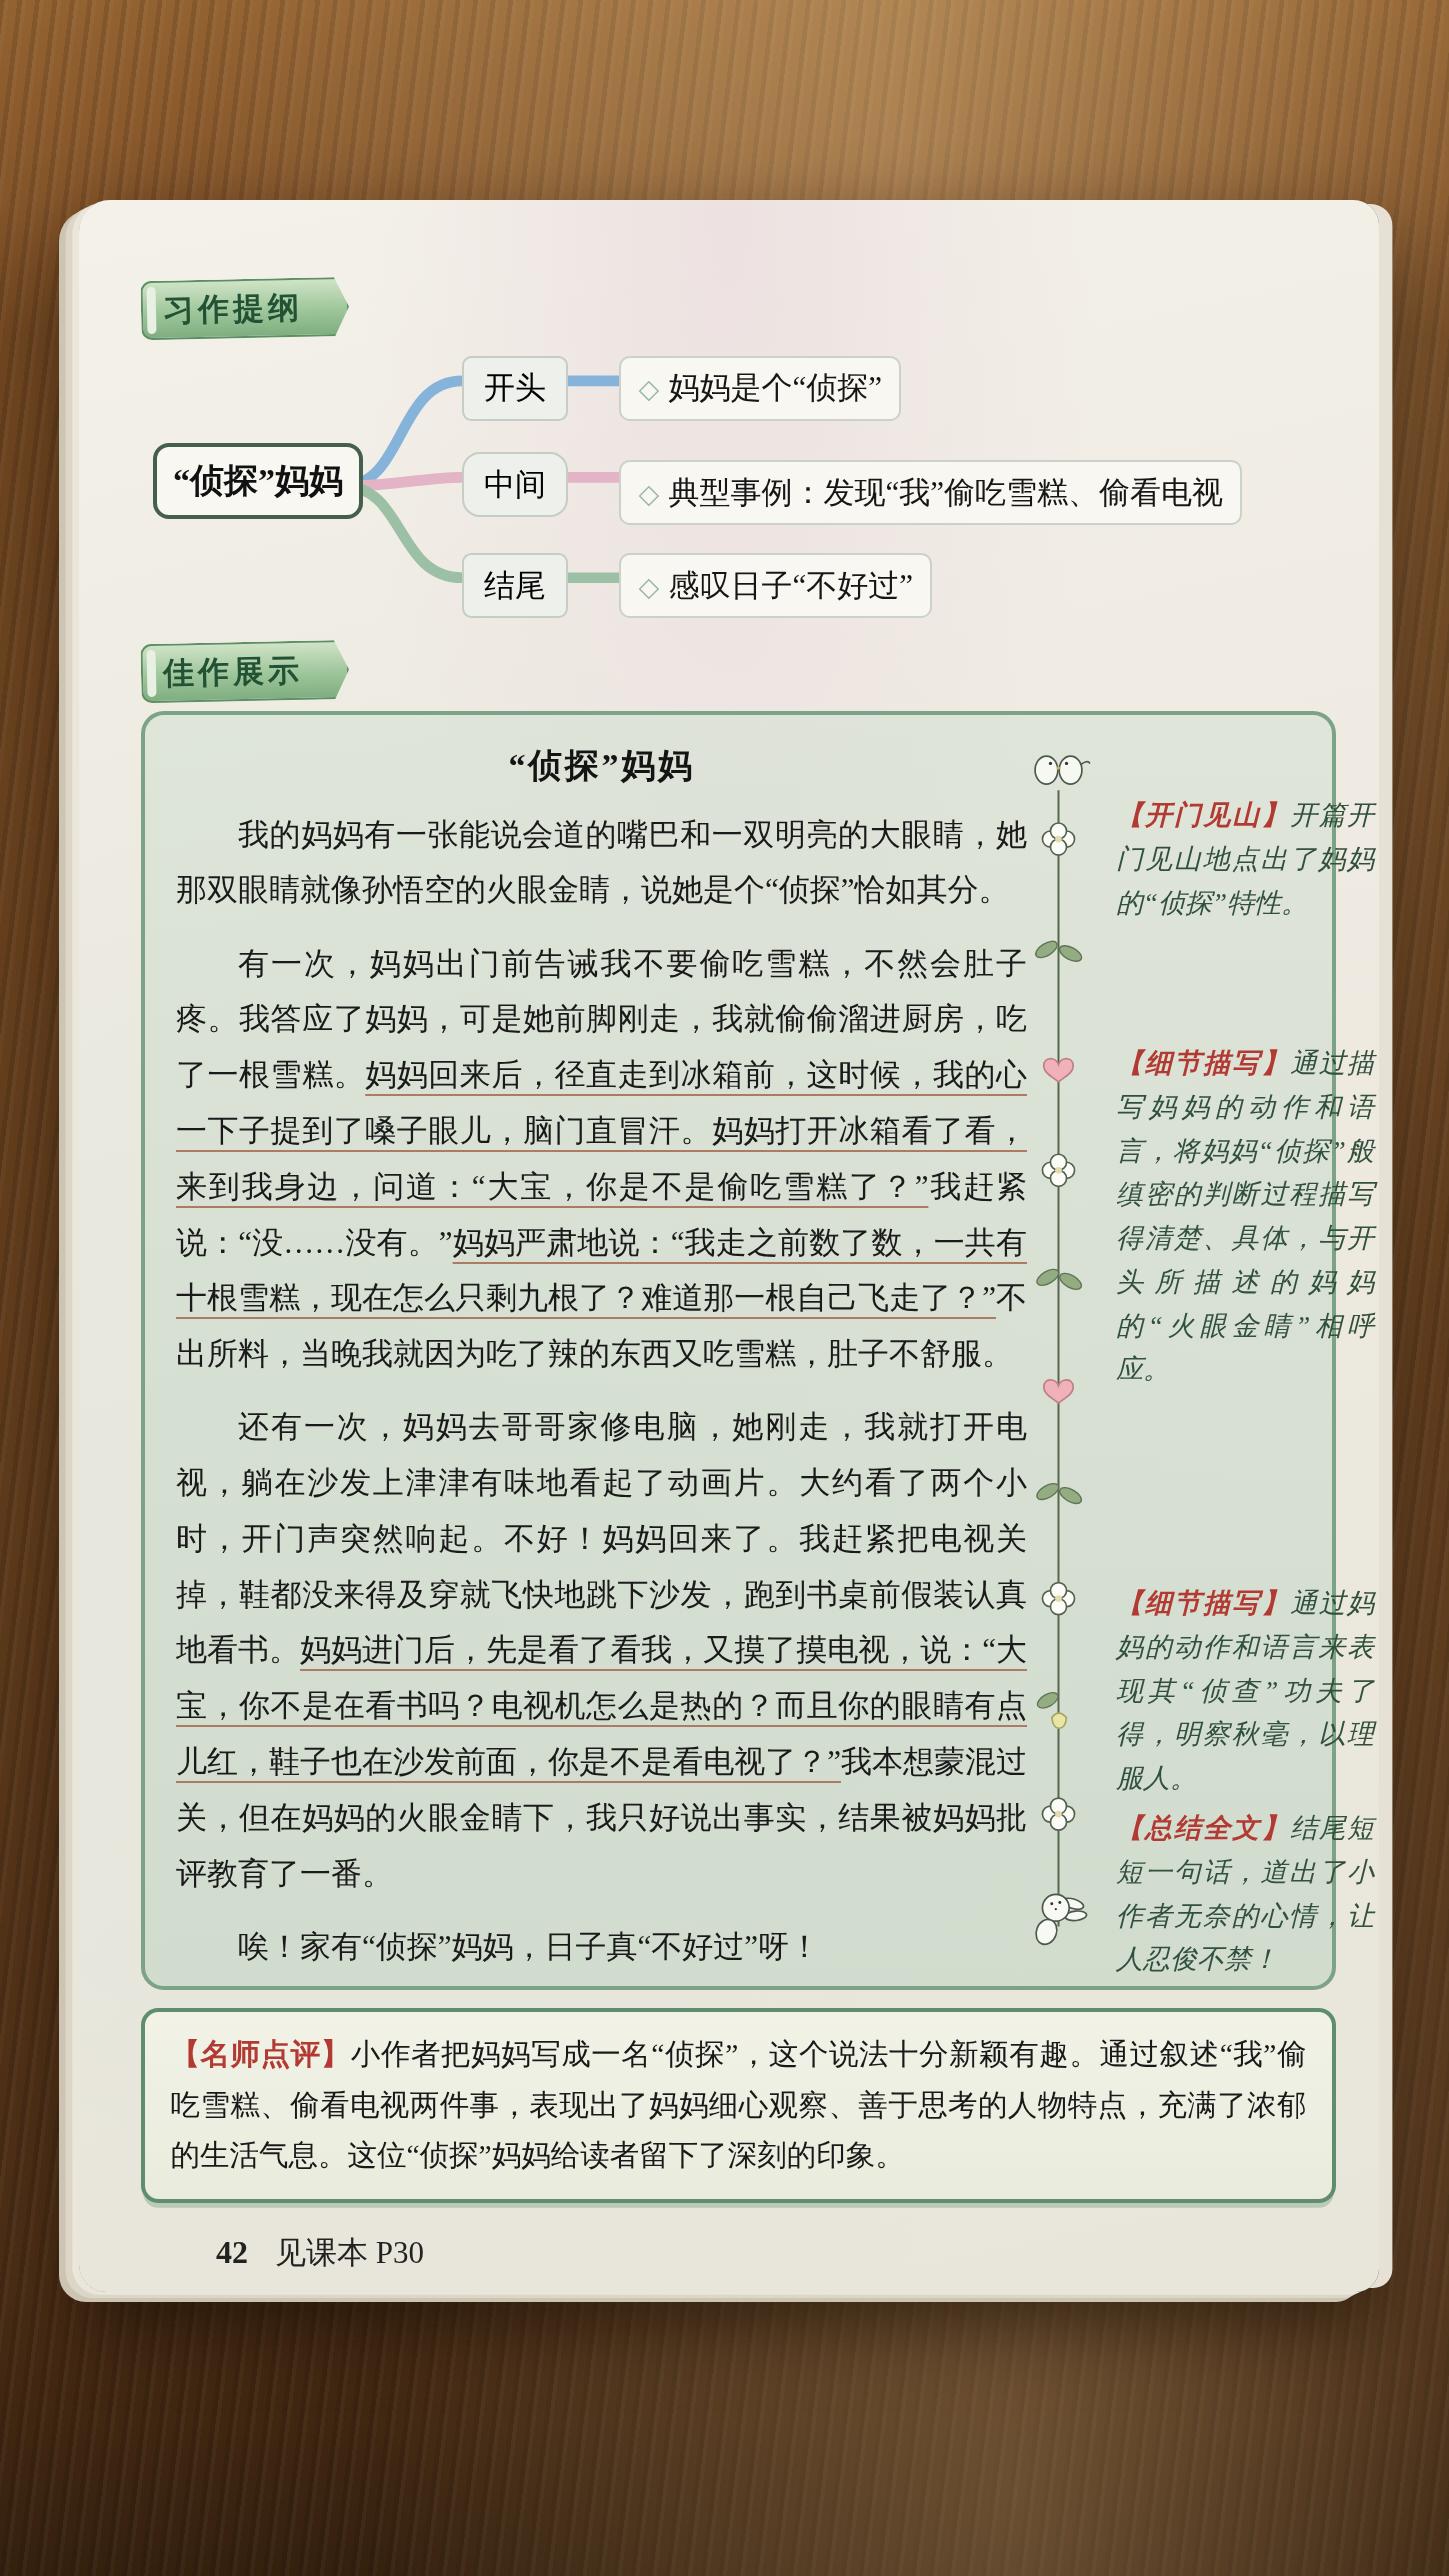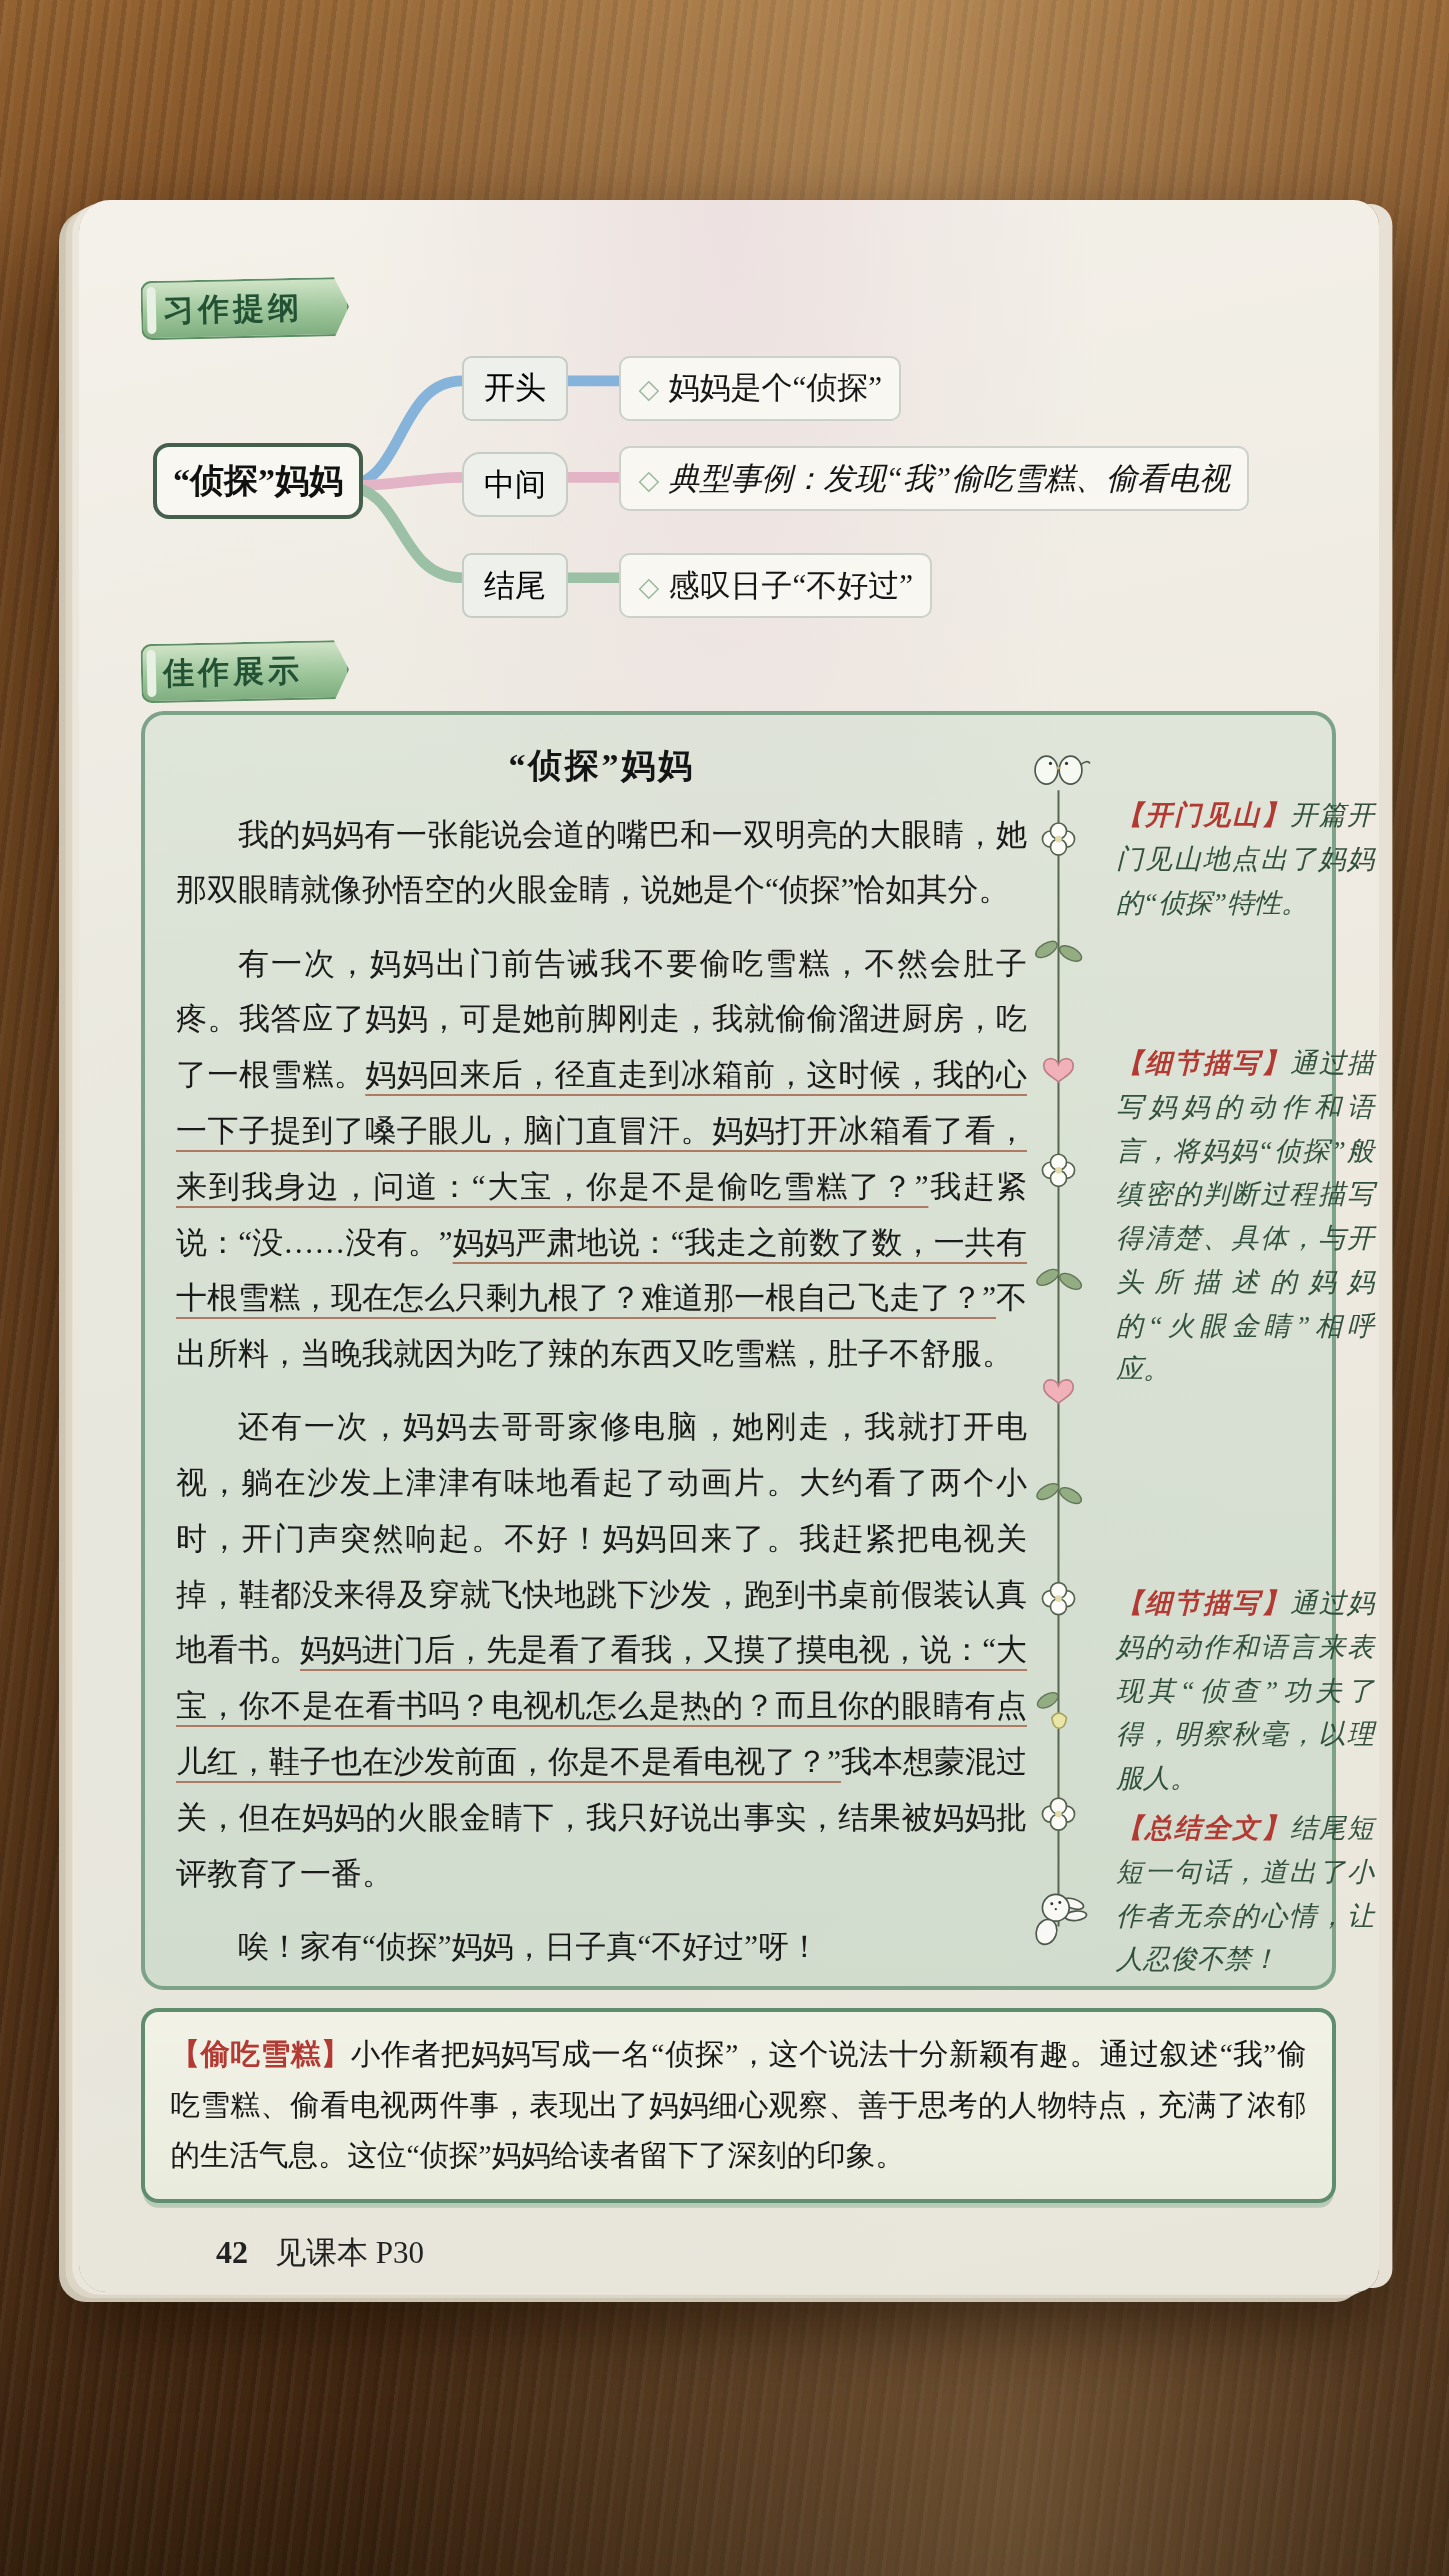--- a/index.html
+++ b/index.html
@@ -78,21 +78,21 @@
       <svg class="lines" width="1228" height="288" viewBox="0 0 1830 430">
         <path id="b0" d="M300,215 C392,215 380,58 478,58 L712,58" fill="none" stroke-width="16" stroke-linecap="round" stroke="#85b3d9"></path>
         <path id="b1" d="M300,215 C380,215 420,202 478,202 L712,202" fill="none" stroke-width="16" stroke-linecap="round" stroke="#e3b3c6"></path>
         <path id="b2" d="M300,215 C392,215 380,352 478,352 L712,352" fill="none" stroke-width="16" stroke-linecap="round" stroke="#9cc0a5"></path>
       </svg>
       <div class="mm-root">“侦探”妈妈</div>
       <div id="mm-rows">
           <div class="mm-label" style="top: 13.4px;">开头</div>
           <div class="mm-content" style="top: 13.4px;"><span class="diamond">◇</span>妈妈是个“侦探”</div>
           <div class="mm-label" style="top: 110px; border-radius: 18px;">中间</div>
-          <div class="mm-content" style="top: 104px; font-style: italic;"><span class="diamond">◇</span>典型事例：发现“我”偷吃雪糕、偷看电视</div>
+          <div class="mm-content" style="top: 118px;"><span class="diamond">◇</span>典型事例：发现“我”偷吃雪糕、偷看电视</div>
           <div class="mm-label" style="top: 211px;">结尾</div>
           <div class="mm-content" style="top: 211px;"><span class="diamond">◇</span>感叹日子“不好过”</div>
         </div>
     </div>
 
     <div class="badge">佳作展示</div>
 
     <div class="showcase">
       <div class="essay">
         <div class="essay-title">“侦探”妈妈</div>
@@ -179,21 +179,21 @@
 
       <div id="ann-col">
           <div class="ann" style="top: 79px;"><span class="tag">【开门见山】</span><span>开篇开门见山地点出了妈妈的“侦探”特性。</span></div>
           <div class="ann" style="top: 327px;"><span class="tag">【细节描写】</span><span>通过描写妈妈的动作和语言，将妈妈“侦探”般缜密的判断过程描写得清楚、具体，与开头所描述的妈妈的“火眼金睛”相呼应。</span></div>
           <div class="ann" style="top: 867px;"><span class="tag">【细节描写】</span><span>通过妈妈的动作和语言来表现其“侦查”功夫了得，明察秋毫，以理服人。</span></div>
           <div class="ann" style="top: 1092px;"><span class="tag">【总结全文】</span><span>结尾短短一句话，道出了小作者无奈的心情，让人忍俊不禁！</span></div>
         </div>
     </div>
 
     <div class="review">
-      <p><span class="tag">【偷吃雪糕】</span><span>小作者把妈妈写成一名“侦探”，这个说法十分新颖有趣。通过叙述“我”偷吃雪糕、偷看电视两件事，表现出了妈妈细心观察、善于思考的人物特点，充满了浓郁的生活气息。这位“侦探”妈妈给读者留下了深刻的印象。</span></p>
+      <p><span class="tag">【名师点评】</span><span>小作者把妈妈写成一名“侦探”，这个说法十分新颖有趣。通过叙述“我”偷吃雪糕、偷看电视两件事，表现出了妈妈细心观察、善于思考的人物特点，充满了浓郁的生活气息。这位“侦探”妈妈给读者留下了深刻的印象。</span></p>
     </div>
 
     <div class="footer">
       <b>42</b><span>见课本 P30</span>
     </div>
 
   </div>
 </div>
 
 

